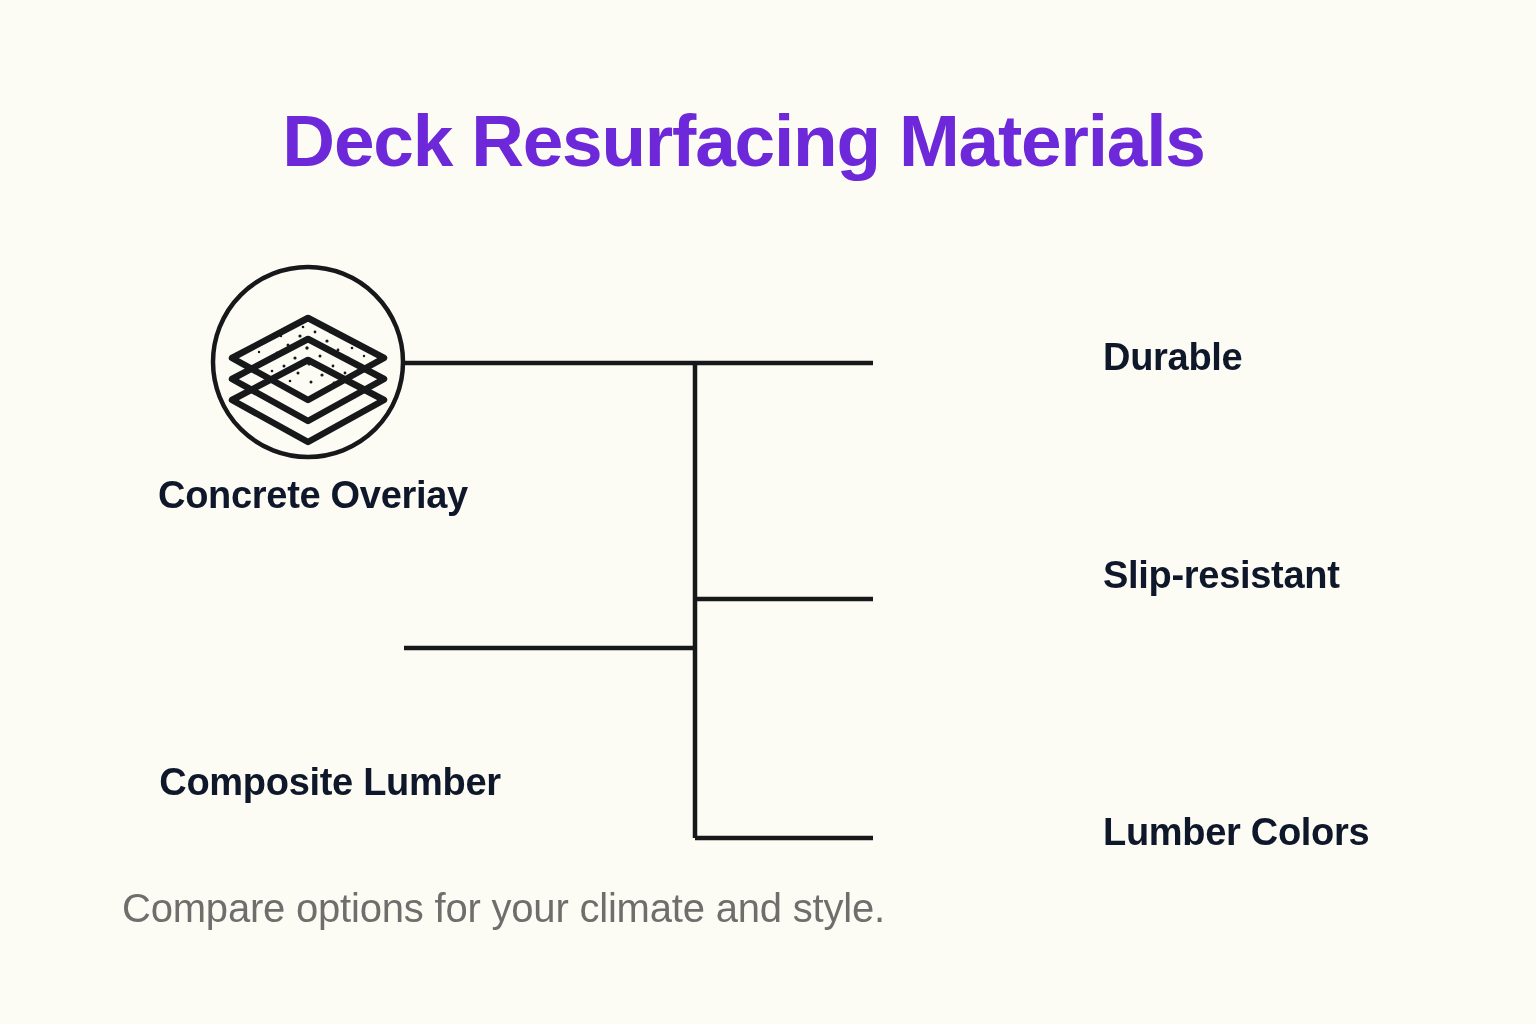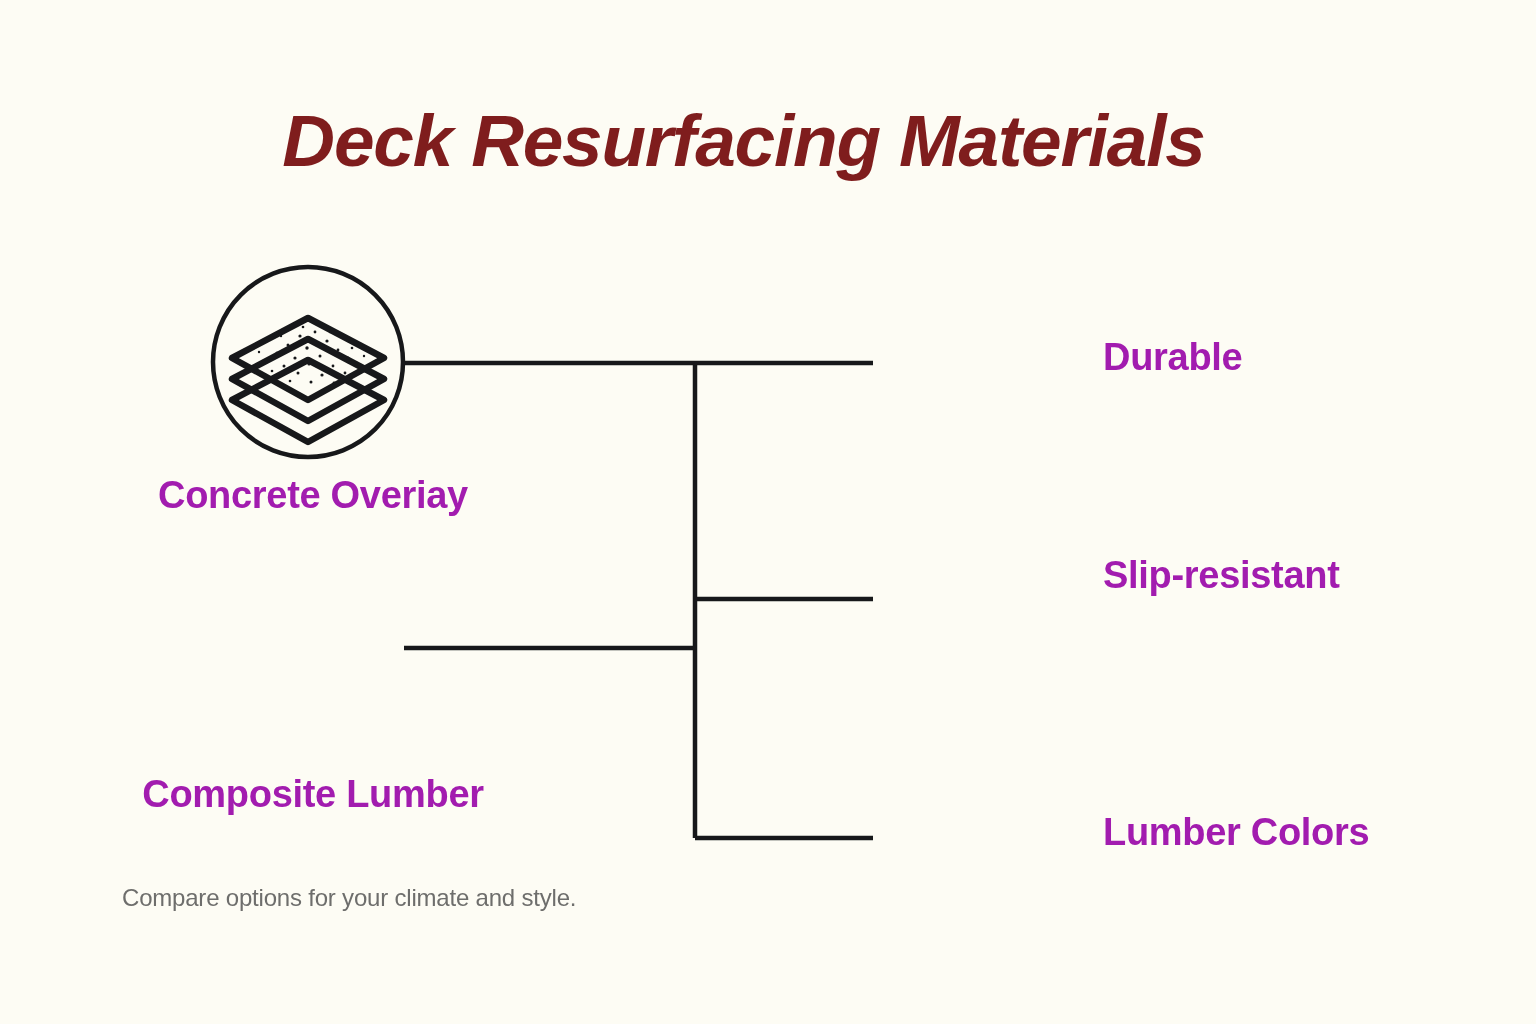--- a/index.html
+++ b/index.html
@@ -23,46 +23,45 @@
   }
   .page-title {
     position: absolute;
     left: 0;
     top: 104px;
     width: 1487px;
     text-align: center;
     font-size: 73px;
     font-weight: 700;
     letter-spacing: -1.2px;
-    color: #7f1d1d;
+    color: #6d28d9;
     line-height: 1;
     white-space: nowrap;
-    font-style: italic;
   }
   .node-label {
     position: absolute;
     font-size: 38px;
     font-weight: 700;
-    color: #a21caf;
+    color: #0f172a;
     line-height: 1;
     white-space: nowrap;
     letter-spacing: -0.3px;
   }
   .label-left {
     text-align: left;
     transform: translateX(-50%);
   }
   .label-right {
     text-align: left;
   }
   .caption {
     position: absolute;
     left: 122px;
     top: 884px;
-    font-size: 24px;
+    font-size: 40px;
     font-weight: 400;
     color: #6e6e6c;
     line-height: 1.2;
     white-space: nowrap;
     letter-spacing: -0.2px;
   }
 </style>
 </head>
 <body>
 
@@ -234,21 +233,21 @@
       <circle cx="1004" cy="869" r="19">
     </circle></circle></path></path></circle></path></g>
   </circle></g>
 
 
 
 <div class="page-title">Deck Resurfacing Materials</div>
 
 <div class="node-label label-left" style="left:313px; top:476px;">Concrete Overiay</div>
 
-<div class="node-label label-left" style="left:313px; top:763px;margin-top:12px;">Composite Lumber</div>
+<div class="node-label label-left" style="left:330px; top:763px;">Composite Lumber</div>
 
 <div class="node-label label-right" style="left:1103px; top:338px;">Durable</div>
 
 <div class="node-label label-right" style="left:1103px; top:556px;">Slip-resistant</div>
 
 <div class="node-label label-right" style="left:1103px; top:813px;">Lumber Colors</div>
 
 <div class="caption">Compare options for your climate and style.</div>
 
 

